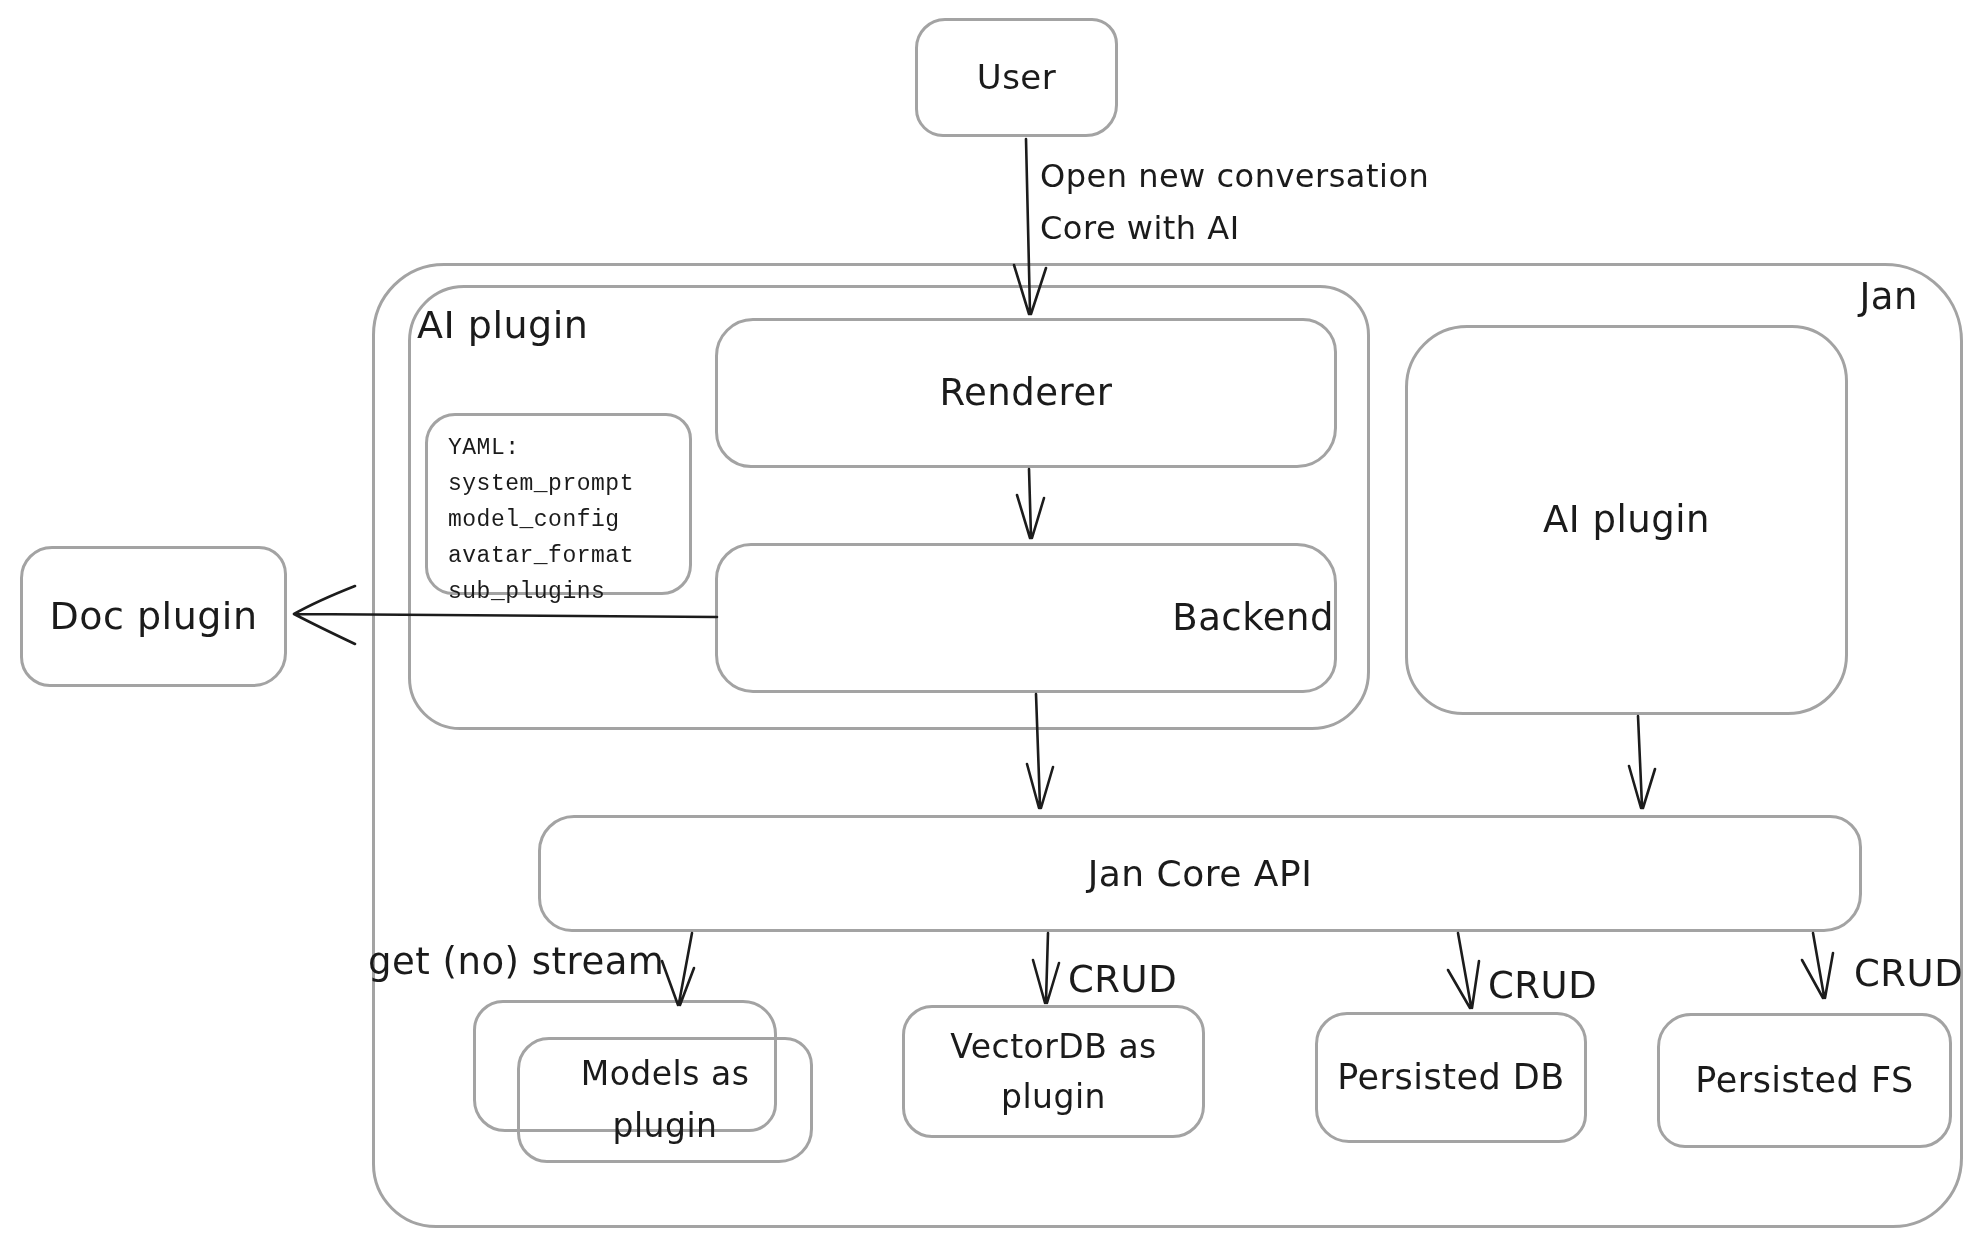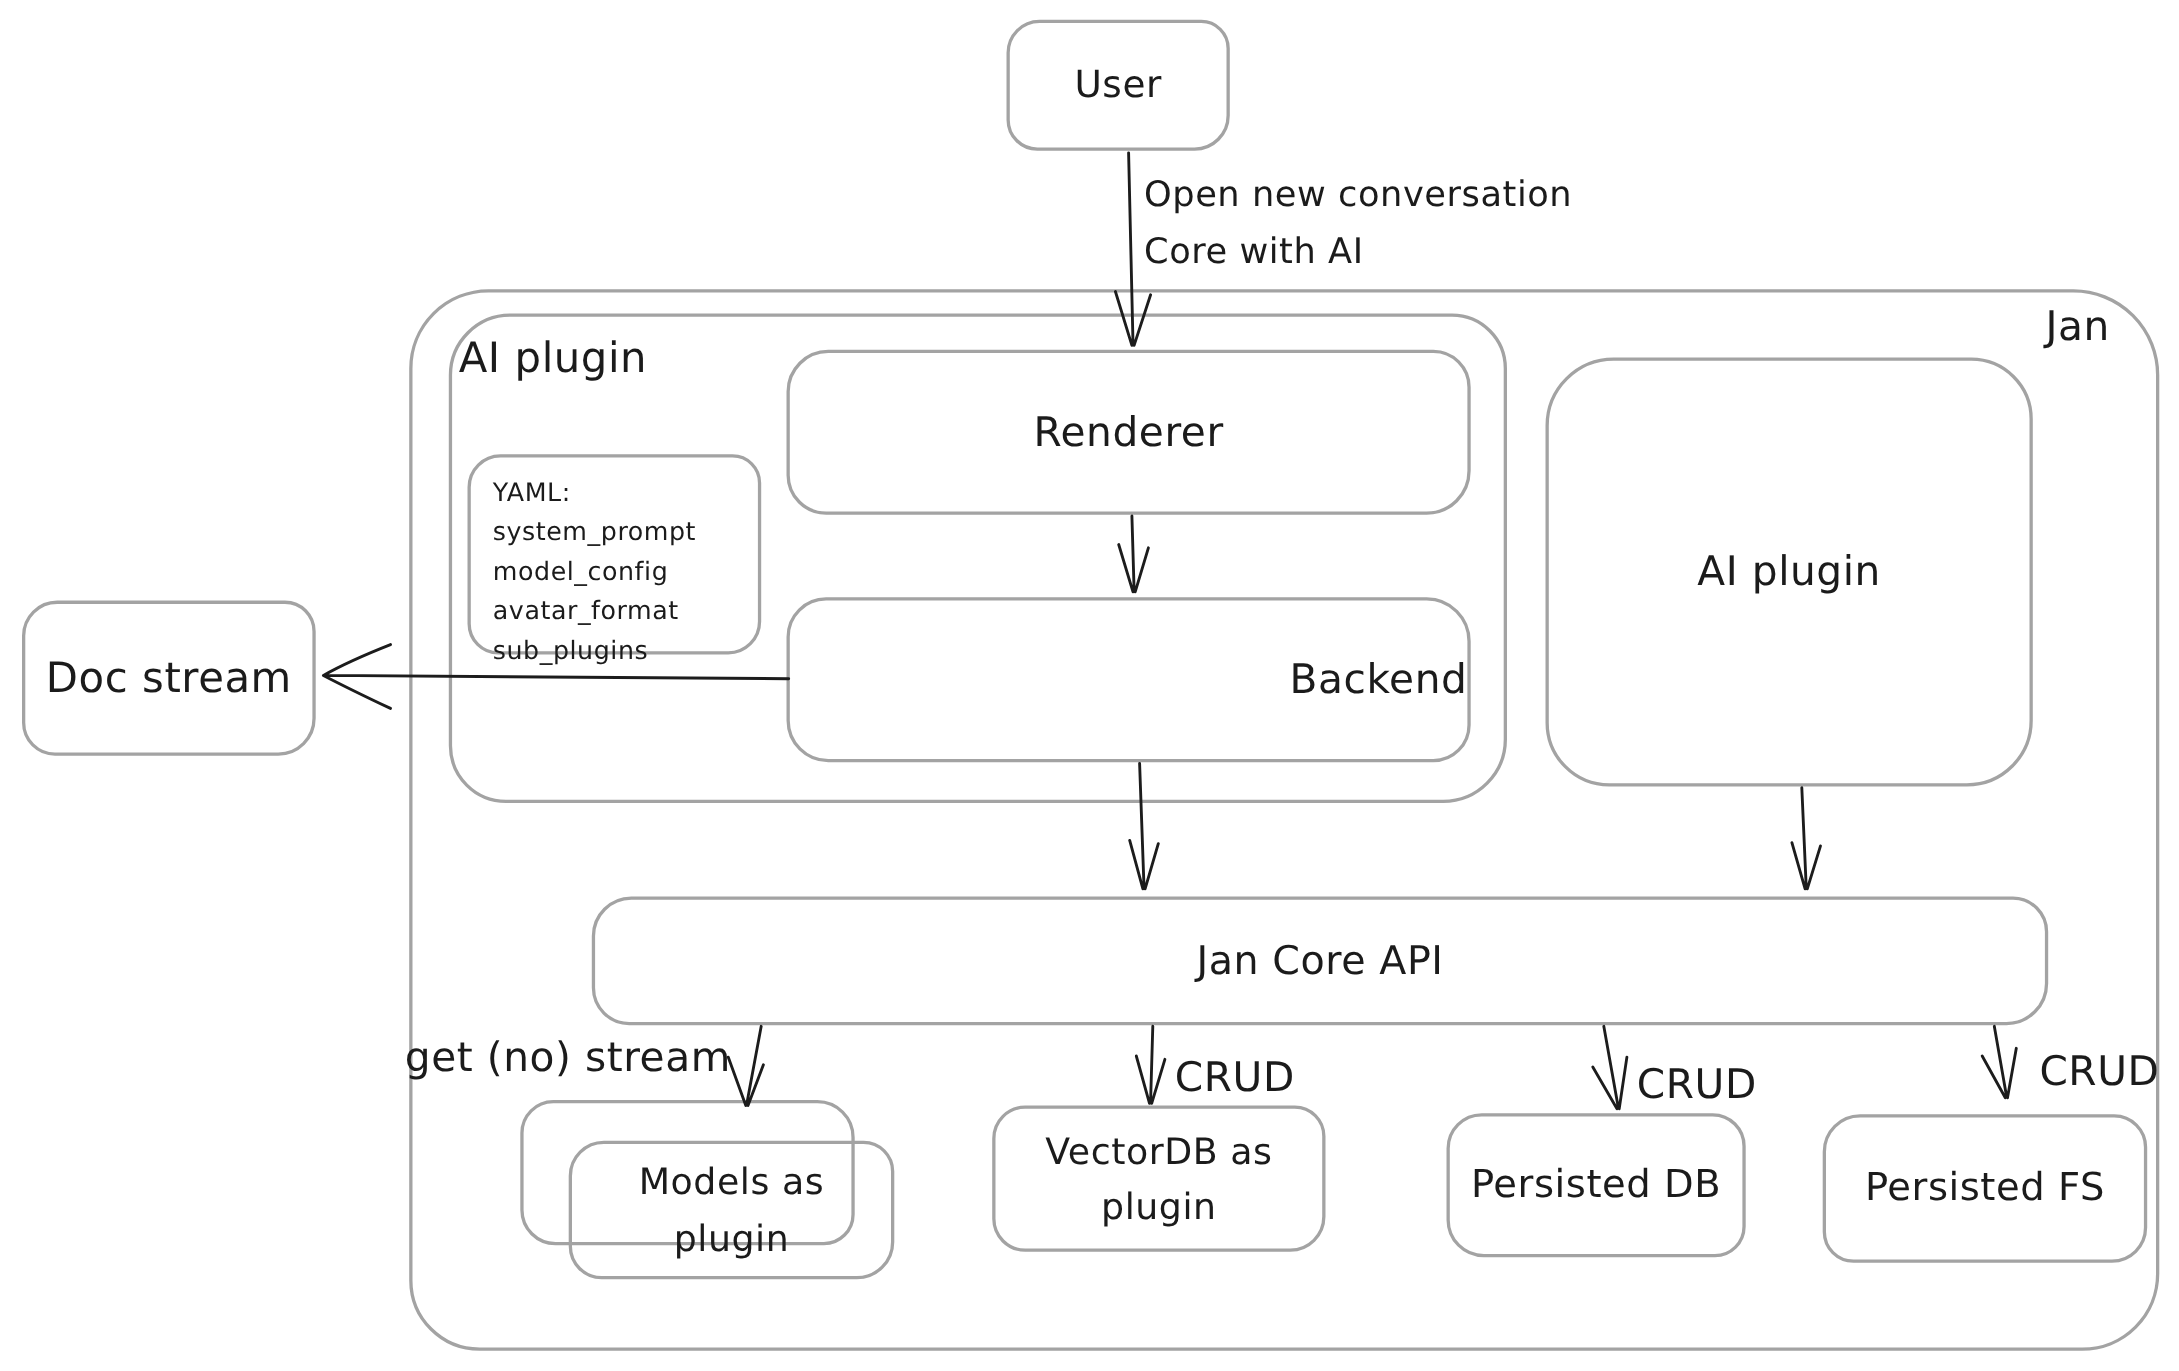--- a/index.html
+++ b/index.html
@@ -58,38 +58,38 @@
 
   <div class="lbl" style="left:1040px; top:150px; font-size:32px; line-height:52px;">
     <span style="display:block;">Open new conversation</span>
     <span style="display:block;">Core with AI</span>
   </div>
 
   <div class="box" style="left:715px; top:318px; width:622px; height:150px; border-radius:38px 34px 40px 36px; font-size:37px;">
     <span>Renderer</span>
   </div>
 
-  <div class="box note" style="left:425px; top:413px; width:267px; height:182px; border-radius:30px 26px 30px 28px; font-size:23px; line-height:36px;">
+  <div class="box note" style="left:425px; top:413px; width:267px; height:182px; border-radius:30px 26px 30px 28px; font-size:23px; line-height:36px;font-family:Liberation Mono, monospace;">
     <span>YAML:</span>
     <span>system_prompt</span>
     <span>model_config</span>
     <span>avatar_format</span>
     <span>sub_plugins</span>
   </div>
 
   <div class="box" style="left:715px; top:543px; width:622px; height:150px; border-radius:36px 40px 34px 38px; font-size:37px;align-items:flex-end;">
     <span>Backend</span>
   </div>
 
   <div class="box" style="left:1405px; top:325px; width:443px; height:390px; border-radius:62px 56px 60px 58px; font-size:37px;">
     <span>AI plugin</span>
   </div>
 
   <div class="box" style="left:20px; top:546px; width:267px; height:141px; border-radius:32px 28px 34px 30px; font-size:38px;">
-    <span>Doc stream</span>
+    <span>Doc plugin</span>
   </div>
 
   <div class="box" style="left:538px; top:815px; width:1324px; height:117px; border-radius:36px 32px 38px 34px; font-size:36px;">
     <span>Jan Core API</span>
   </div>
 
   <div class="lbl" style="left:368px; top:940px; font-size:37px;">get (no) stream</div>
 
   <div class="box" style="left:473px; top:1000px; width:304px; height:132px; border-radius:30px 34px 28px 32px;"></div>
   <div class="box" style="left:517px; top:1037px; width:296px; height:126px; border-radius:32px 28px 34px 30px; font-size:33px; line-height:52px;">

